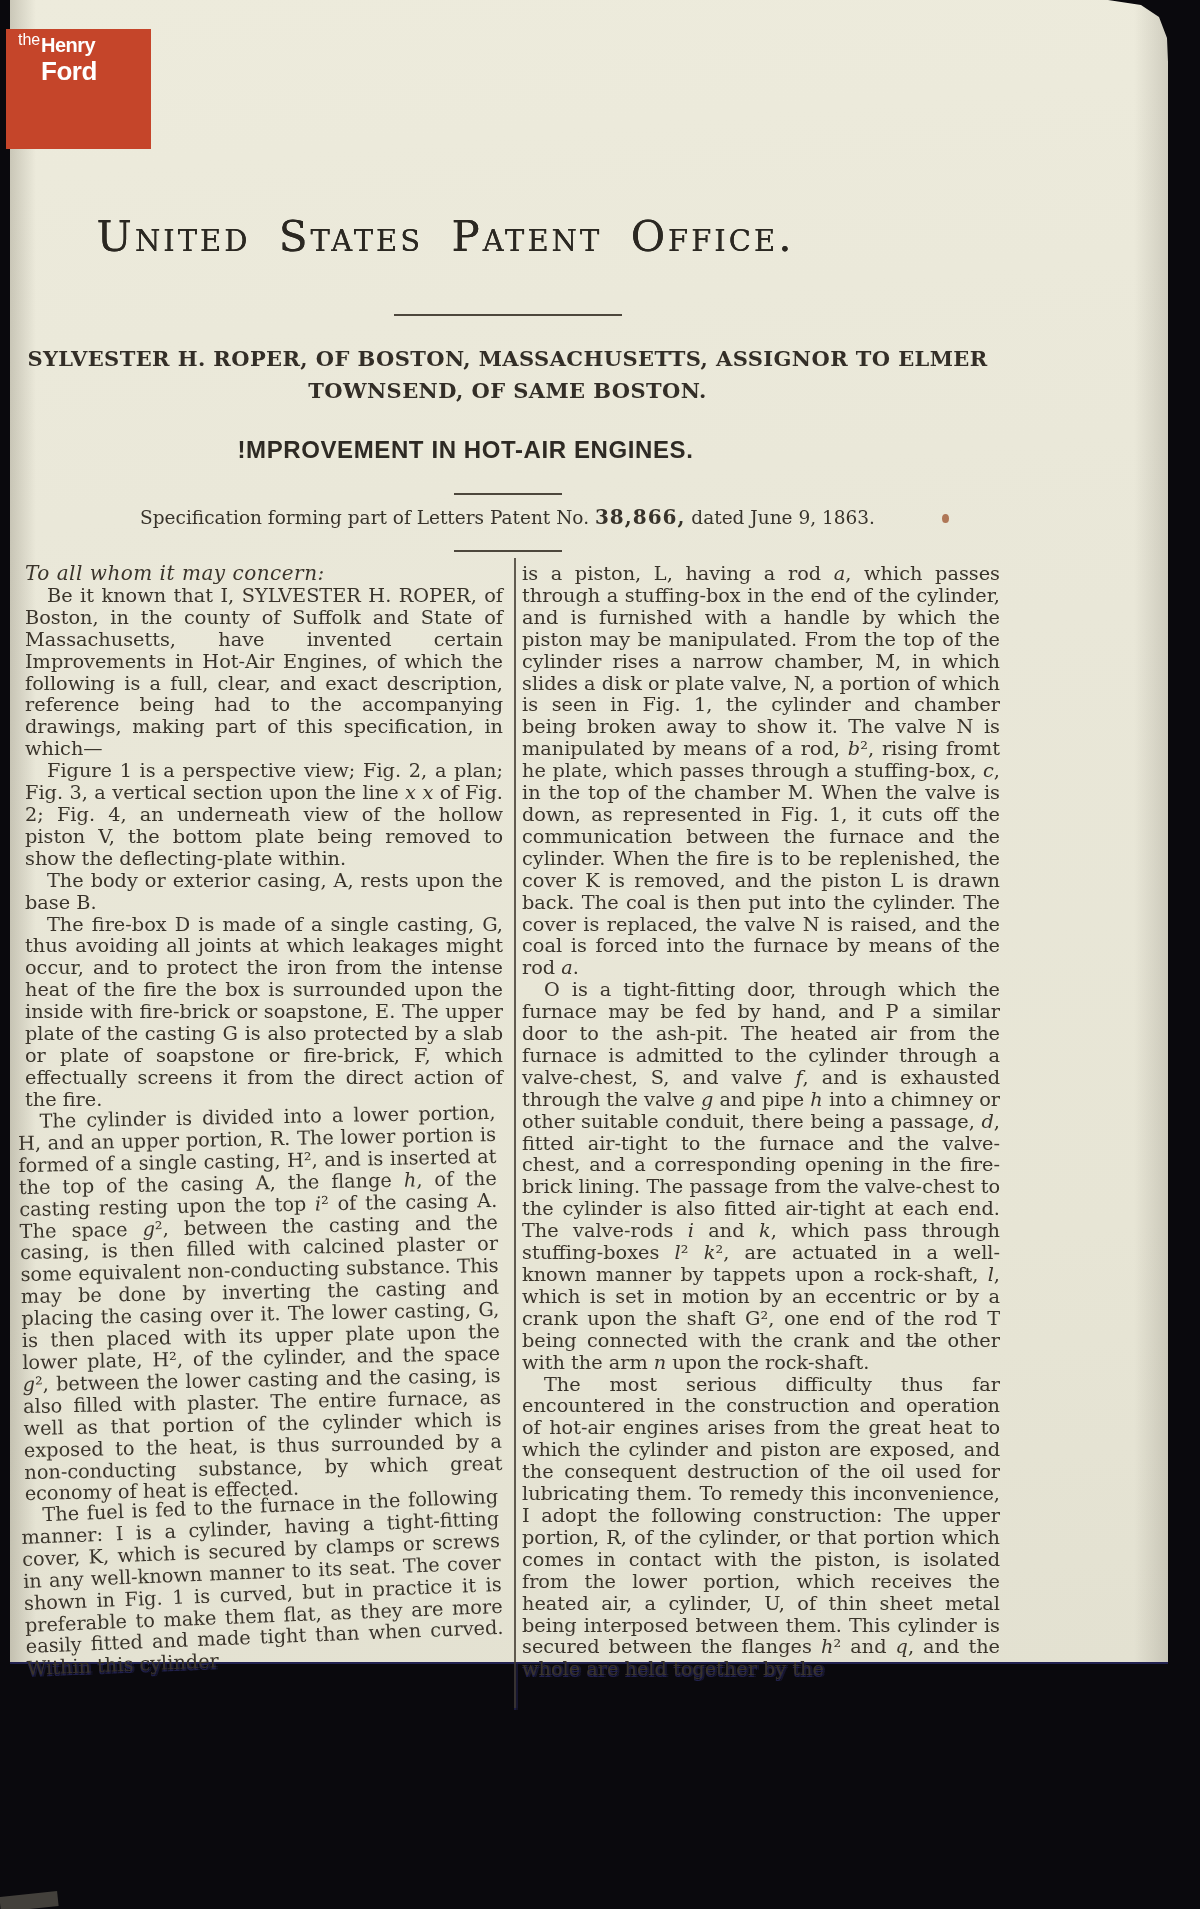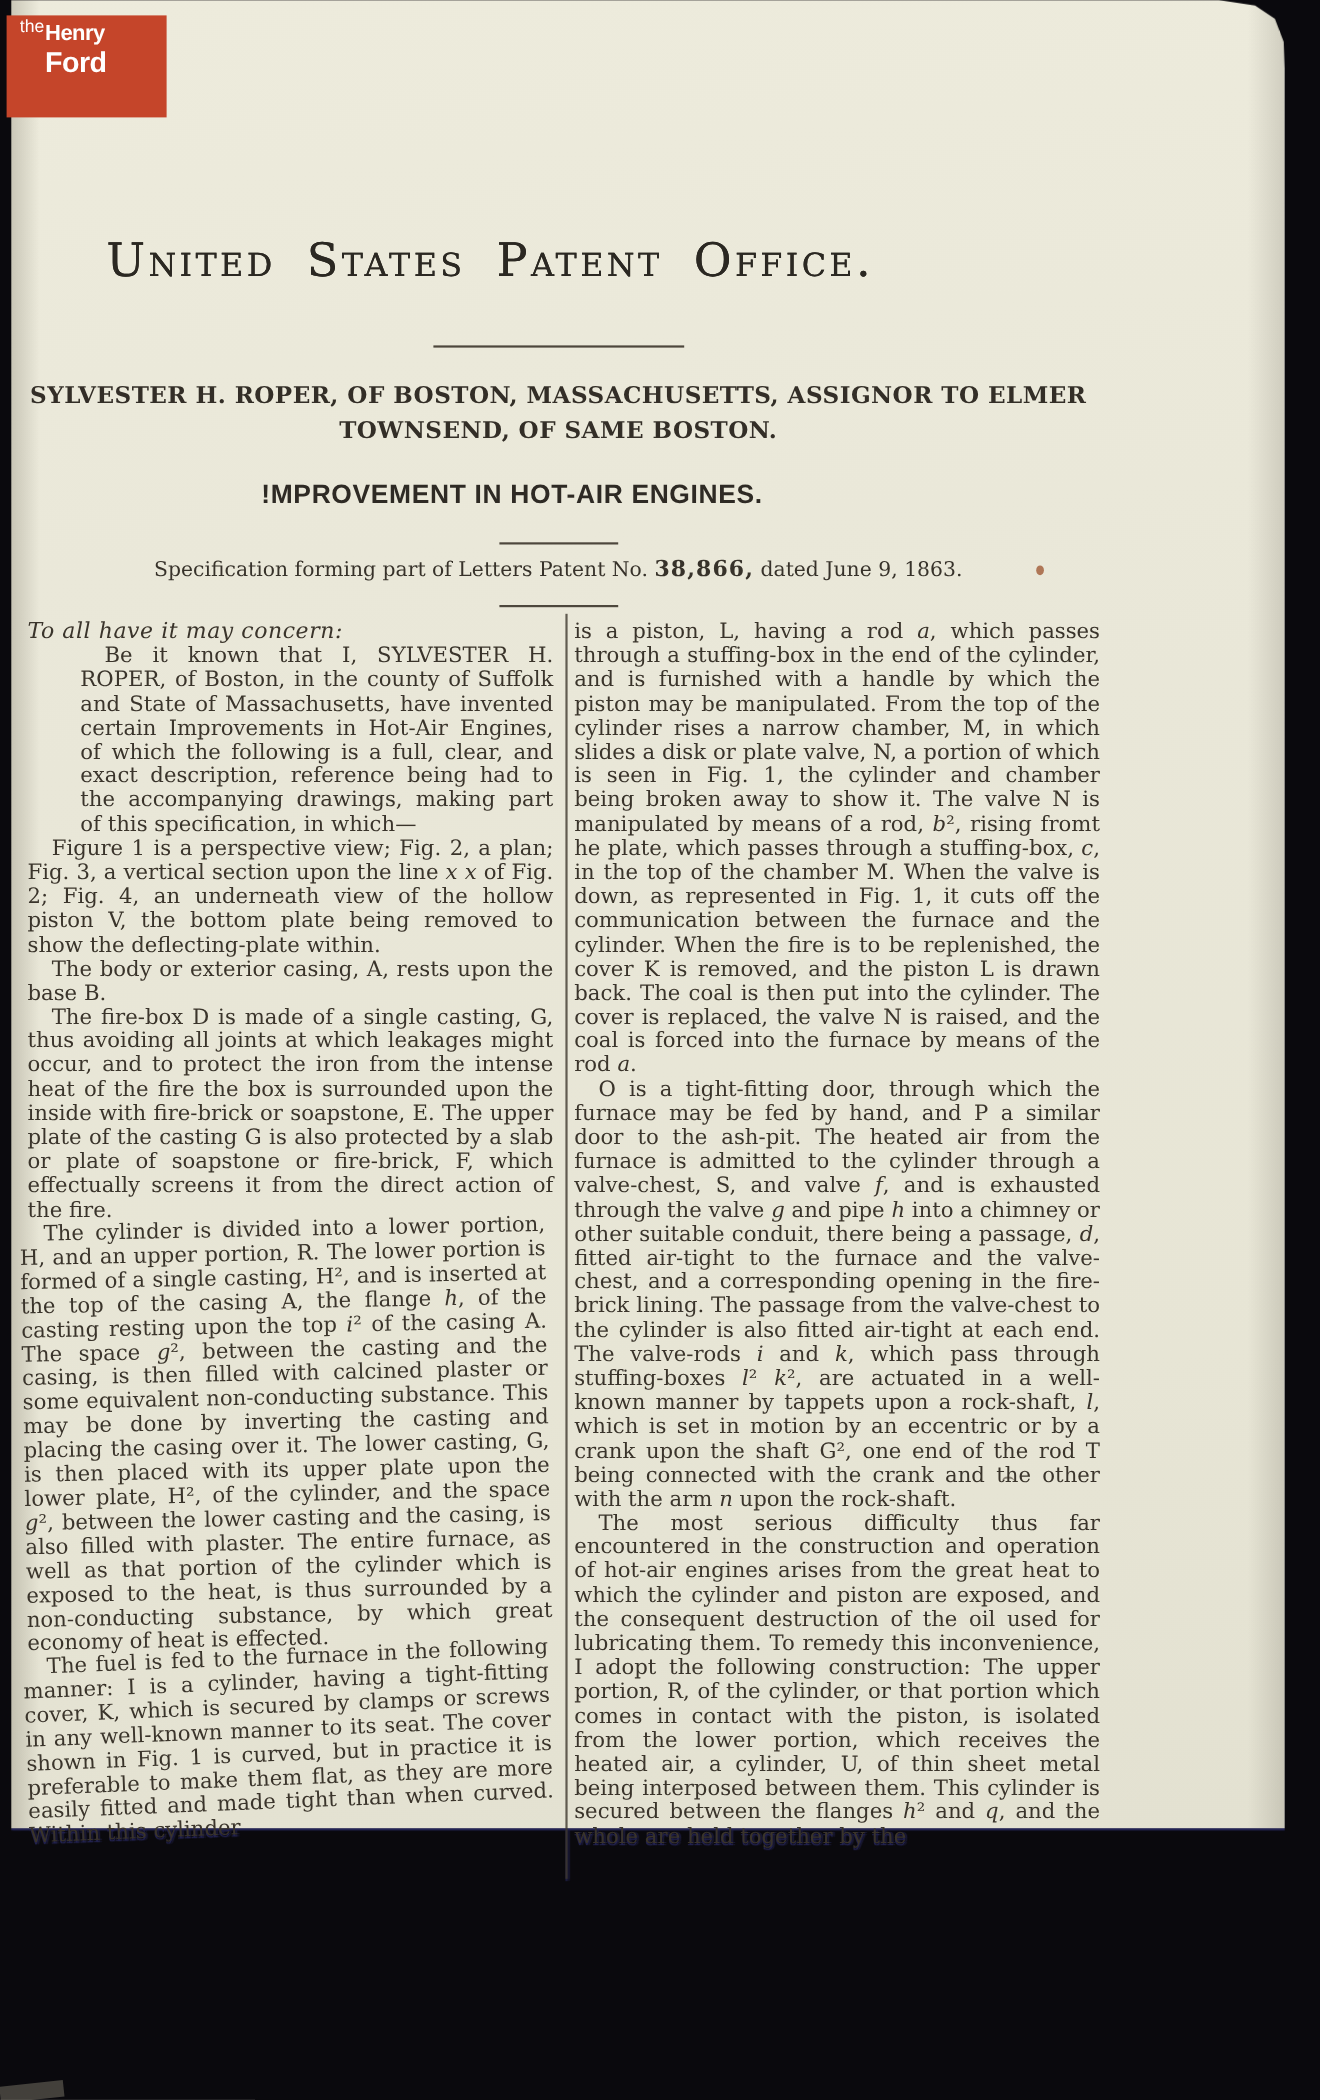--- a/index.html
+++ b/index.html
@@ -41,21 +41,21 @@
   .col-left{left:15px;}
   .col-right{left:512px;}
   .col p{margin:0;text-indent:22px;}
   .col p.no-indent{text-indent:0;}
   .col p.salutation{text-indent:0;font-style:italic;font-size:20px;letter-spacing:.5px;}
   .warp1{transform:rotate(-1.1deg);transform-origin:0 100%;}
   .warp2{transform:rotate(-2.3deg);transform-origin:0 70%;}
   .divider{position:absolute;left:504px;top:558px;width:1.6px;height:1150px;
          background:rgba(62,56,46,.8);}
   
-  .logo{position:absolute;left:6px;top:14px;width:145px;height:92px;background:#c5452a;
+  .logo{position:absolute;left:6px;top:29px;width:145px;height:120px;background:#c5452a;
          font-family:"Liberation Sans",sans-serif;color:#fff;}
   .logo-the{position:absolute;left:12px;top:2px;font-size:16px;}
   .logo-henry{position:absolute;left:35px;top:5px;font-size:20px;font-weight:bold;letter-spacing:-.5px;}
   .logo-ford{position:absolute;left:35px;top:27px;font-size:26px;font-weight:bold;letter-spacing:-.5px;}
   .speck-red{position:absolute;left:932px;top:514px;width:7px;height:9px;border-radius:50%;
          background:#a5633f;opacity:.85;}
   .speck-dark{position:absolute;left:901px;top:1342px;width:11px;height:7px;
          border-radius:50% 50% 10% 10%;border-top:2px solid rgba(60,50,40,.55);}
   .sliver{position:absolute;left:0;top:1894px;width:58px;height:15px;background:#7b7869;
          opacity:.5;transform:rotate(-6deg);}
@@ -77,22 +77,22 @@
       <h2 class="invention">!MPROVEMENT IN HOT-AIR ENGINES.</h2>
 
       <div class="rule rule-a"></div>
       <p class="spec">Specification forming part of Letters Patent No. <b>38,866,</b> dated June 9, 1863.</p>
       <div class="rule rule-b"></div>
     </div>
 
     <div class="divider"></div>
 
     <div class="col col-left">
-      <p class="salutation"><i>To all have it may concern:</i></p>
-      <p class="no-indent" style="text-indent:22px;margin-left:48px;">Be it known that I, SYLVESTER H. ROPER, of Boston, in the county of Suffolk and State of Massachusetts, have invented certain Improvements in Hot-Air Engines, of which the following is a full, clear, and exact description, reference being had to the accompanying drawings, making part of this specification, in which—</p>
+      <p class="salutation"><i>To all whom it may concern:</i></p>
+      <p class="no-indent" style="text-indent:22px;">Be it known that I, SYLVESTER H. ROPER, of Boston, in the county of Suffolk and State of Massachusetts, have invented certain Improvements in Hot-Air Engines, of which the following is a full, clear, and exact description, reference being had to the accompanying drawings, making part of this specification, in which—</p>
       <p>Figure 1 is a perspective view; Fig. 2, a plan; Fig. 3, a vertical section upon the line <i>x x</i> of Fig. 2; Fig. 4, an underneath view of the hollow piston V, the bottom plate being removed to show the deflecting-plate within.</p>
       <p>The body or exterior casing, A, rests upon the base B.</p>
       <p>The fire-box D is made of a single casting, G, thus avoiding all joints at which leakages might occur, and to protect the iron from the intense heat of the fire the box is surrounded upon the inside with fire-brick or soapstone, E.  The upper plate of the casting G is also protected by a slab or plate of soapstone or fire-brick, F, which effectually screens it from the direct action of the fire.</p>
       <p class="warp1">The cylinder is divided into a lower portion, H, and an upper portion, R.  The lower portion is formed of a single casting, H², and is inserted at the top of the casing A, the flange <i>h</i>, of the casting resting upon the top <i>i</i>² of the casing A.  The space <i>g</i>², between the casting and the casing, is then filled with calcined plaster or some equivalent non-conducting substance.  This may be done by inverting the casting and placing the casing over it. The lower casting, G, is then placed with its upper plate upon the lower plate, H², of the cylinder, and the space <i>g</i>², between the lower casting and the casing, is also filled with plaster. The entire furnace, as well as that portion of the cylinder which is exposed to the heat, is thus surrounded by a non-conducting substance, by which great economy of heat is effected.</p>
       <p class="warp2">The fuel is fed to the furnace in the following manner:  I is a cylinder, having a tight-fitting cover, K, which is secured by clamps or screws in any well-known manner to its seat.  The cover shown in Fig. 1 is curved, but in practice it is preferable to make them flat, as they are more easily fitted and made tight than when curved.  Within this cylinder</p>
     </div>
 
     <div class="col col-right">
       <p class="no-indent">is a piston, L, having a rod <i>a</i>, which passes through a stuffing-box in the end of the cylinder, and is furnished with a handle by which the piston may be manipulated.  From the top of the cylinder rises a narrow chamber, M, in which slides a disk or plate valve, N, a portion of which is seen in Fig. 1, the cylinder and chamber being broken away to show it. The valve N is manipulated by means of a rod, <i>b</i>², rising fromt he plate, which passes through a stuffing-box, <i>c</i>, in the top of the chamber M. When the valve is down, as represented in Fig. 1, it cuts off the communication between the furnace and the cylinder.  When the fire is to be replenished, the cover K is removed, and the piston L is drawn back.  The coal is then put into the cylinder.  The cover is replaced, the valve N is raised, and the coal is forced into the furnace by means of the rod <i>a</i>.</p>
       <p>O is a tight-fitting door, through which the furnace may be fed by hand, and P a similar door to the ash-pit.  The heated air from the furnace is admitted to the cylinder through a valve-chest, S, and valve <i>f</i>, and is exhausted through the valve <i>g</i> and pipe <i>h</i> into a chimney or other suitable conduit, there being a passage, <i>d</i>, fitted air-tight to the furnace and the valve-chest, and a corresponding opening in the fire-brick lining.  The passage from the valve-chest to the cylinder is also fitted air-tight at each end.  The valve-rods <i>i</i> and <i>k</i>, which pass through stuffing-boxes <i>l</i>² <i>k</i>², are actuated in a well-known manner by tappets upon a rock-shaft, <i>l</i>, which is set in motion by an eccentric or by a crank upon the shaft G², one end of the rod T being connected with the crank and the other with the arm <i>n</i> upon the rock-shaft.</p>

